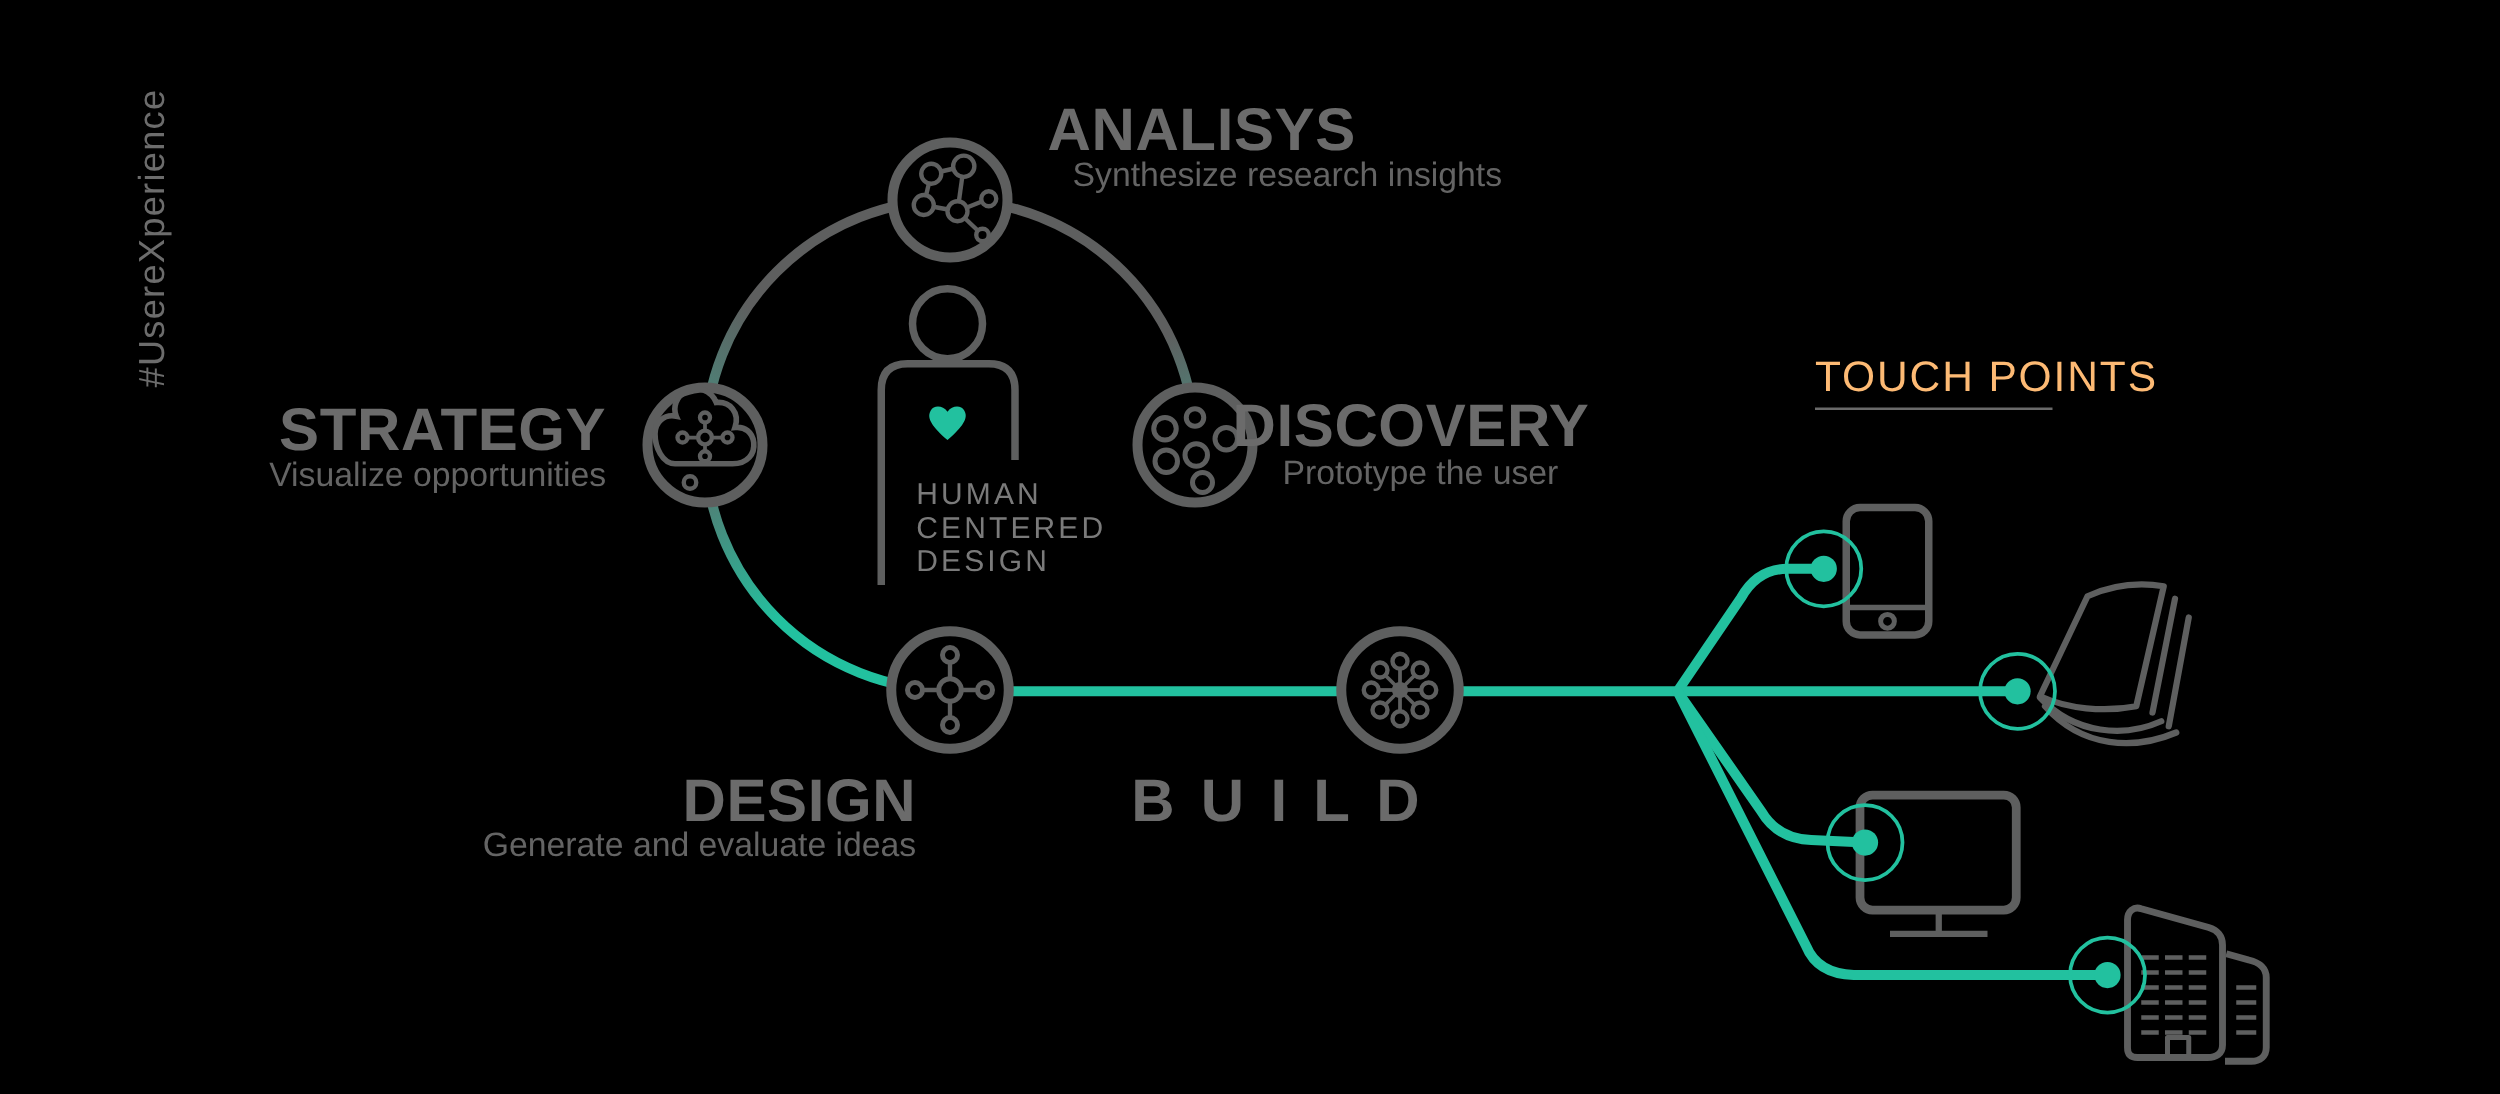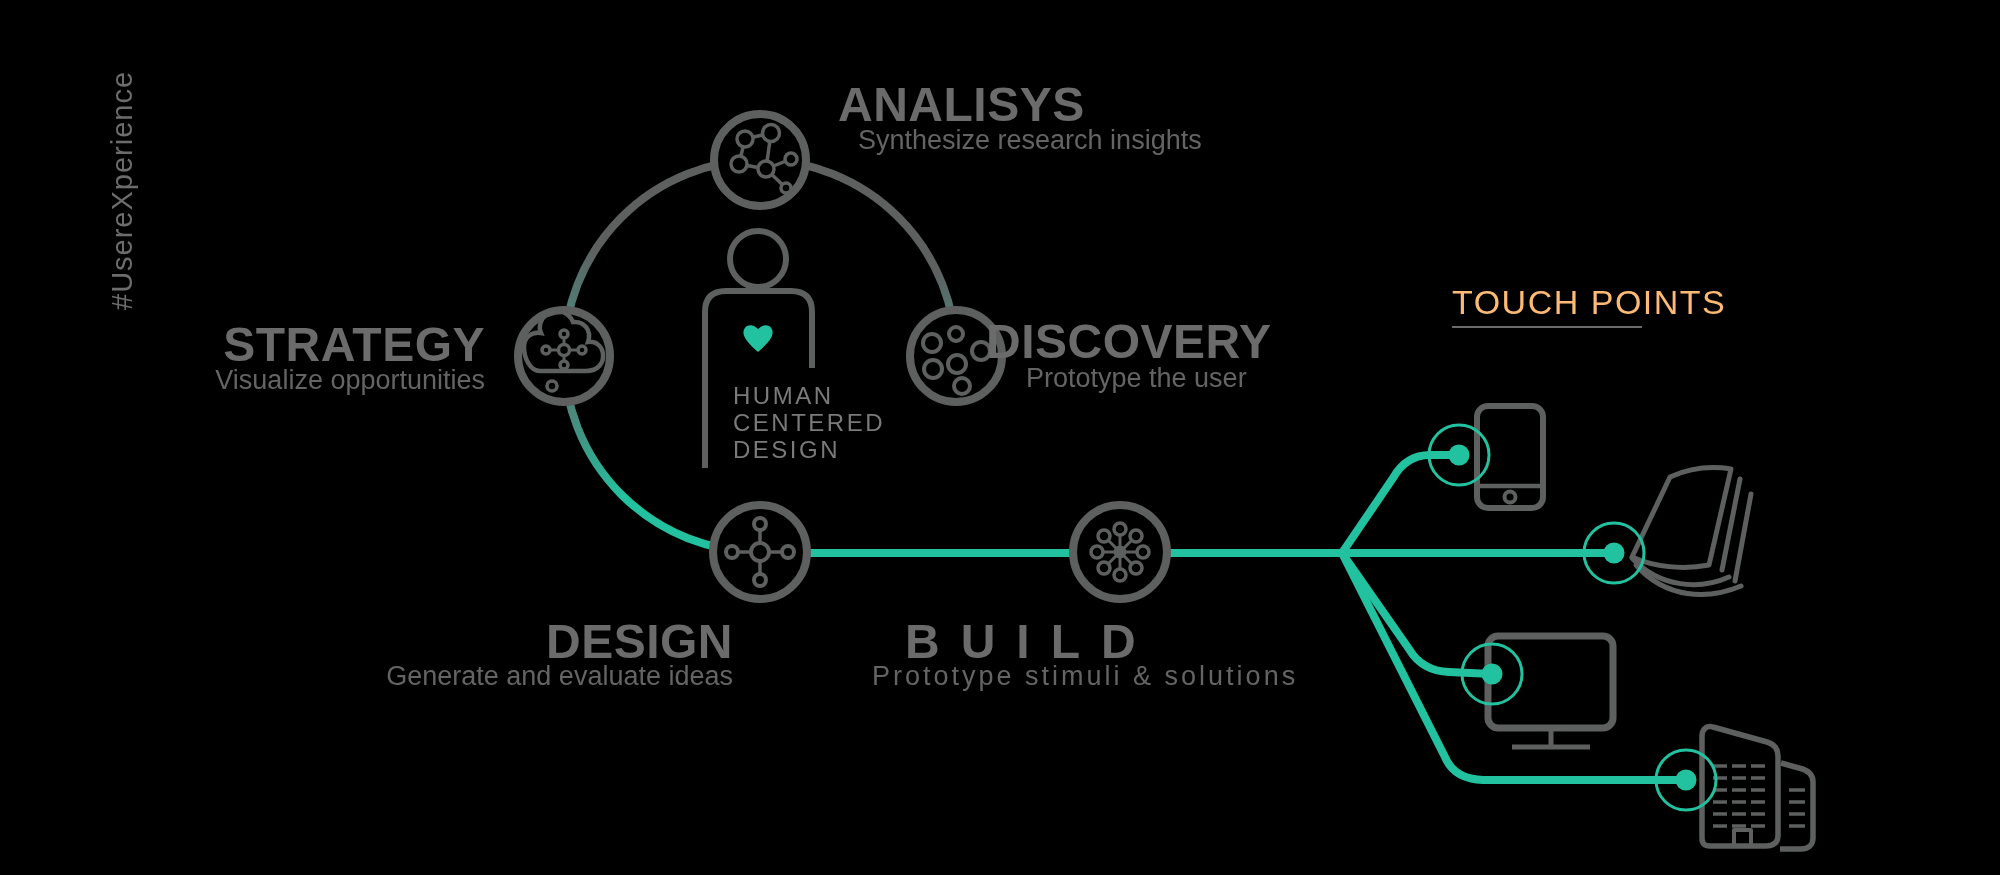--- a/index.html
+++ b/index.html
@@ -203,21 +203,20 @@
   <div class="abs title right" style="right:1515px;top:321px;">STRATEGY</div>
   <div class="abs sub right" style="right:1515px;top:367px;">Visualize opportunities</div>
 
   <div class="abs title" style="left:986px;top:318px;">DISCOVERY</div>
   <div class="abs sub" style="left:1026px;top:365px;">Prototype the user</div>
 
   <div class="abs title right" style="right:1267px;top:618px;">DESIGN</div>
   <div class="abs sub right" style="right:1267px;top:663px;">Generate and evaluate ideas</div>
 
   <div class="abs title build-spaced" style="left:868px;top:618px;">BUILD</div>
-  <div class="abs sub build-sub" style="left:872px;top:663px;">Prototype stimuli &amp; solutions</div>
 
   <div class="abs hcd" style="left:733px;top:382px;">
     <div>HUMAN</div>
     <div>CENTERED</div>
     <div>DESIGN</div>
   </div>
 
   <div class="abs tp-title" style="left:1452px;top:283px;">TOUCH POINTS</div>
 
 </div>

